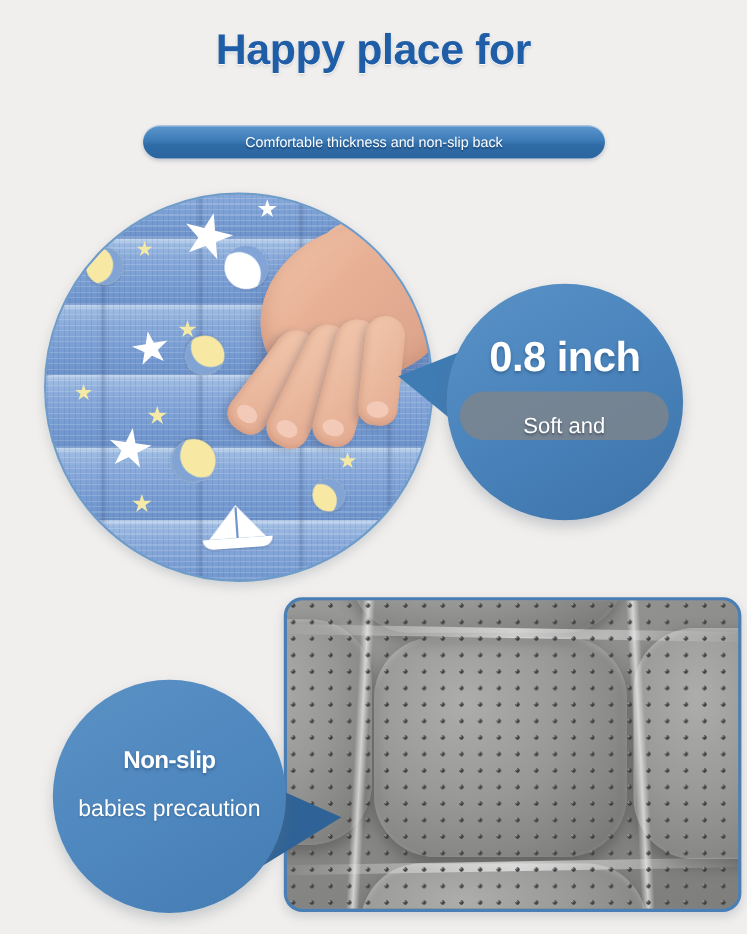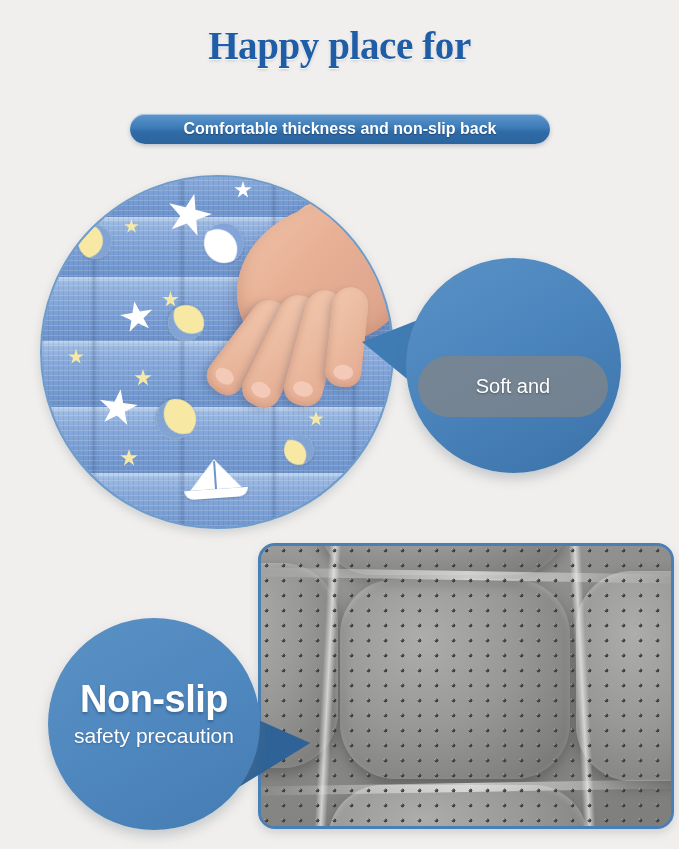--- a/index.html
+++ b/index.html
@@ -13,34 +13,33 @@
 
   
   .headline{
     position:absolute;left:0;top:24px;width:679px;
     text-align:center;
     font-size:39px;line-height:1.13;
     font-weight:bold;
     color:#1f5ea7;
     letter-spacing:-0.4px;
     text-shadow:0 1px 0 rgba(255,255,255,.9), 0 2px 3px rgba(120,130,145,.30);
-    font-family:Liberation Serif, serif;
   }
   .headline .l2{display:block;letter-spacing:-0.8px;}
 
   
   .subpill{
     position:absolute;left:130px;top:114px;width:420px;height:30px;
     border-radius:16px;
     background:linear-gradient(180deg,#5d96cd 0%,#3d7cb8 45%,#2f6ba6 60%,#2a659f 100%);
     box-shadow:0 2px 4px rgba(90,110,135,.35), inset 0 1px 0 rgba(255,255,255,.45);
     display:flex;align-items:center;justify-content:center;
   }
   .subpill span{
-    color:#ffffff;font-size:16px;font-weight:bold;
+    color:#ffffff;font-size:13px;font-weight:normal;
     text-shadow:0 1px 1px rgba(20,50,85,.55);
     white-space:nowrap;
   }
 
   
   .photo-circle{
     position:absolute;left:40px;top:175px;width:350px;height:350px;
     border-radius:50%;
     border:2px solid #6e9cc9;
     overflow:hidden;
@@ -117,23 +116,23 @@
     position:absolute;inset:0;border-radius:50%;
     background:linear-gradient(150deg,#5a92c6 0%,#4b85bd 45%,#3b72a8 100%);
     box-shadow:0 6px 12px rgba(95,110,130,.30);
   }
   .bub1 .big{
     position:absolute;left:0;right:0;top:46px;text-align:center;
     color:#fff;font-size:38px;font-weight:bold;letter-spacing:-0.5px;
     text-shadow:0 2px 3px rgba(25,60,100,.45);
   }
   .graypill{
-    position:absolute;left:12px;top:98px;width:190px;height:61px;
+    position:absolute;left:12px;top:98px;width:190px;height:44px;
     border-radius:31px;background:rgba(128,133,137,.80);
-    display:flex;flex-direction:column;align-items:center;justify-content:center;
+    display:flex;flex-direction:column;align-items:center;justify-content:flex-end;
   }
   .graypill span{
     color:#ffffff;font-size:20px;line-height:1.08;
     text-shadow:0 1px 2px rgba(40,45,55,.5);white-space:nowrap;
   }
 
   
   .photo-rect{
     position:absolute;left:258px;top:543px;width:410px;height:280px;
     border:3px solid #4a7fb5;border-radius:17px;overflow:hidden;
@@ -163,21 +162,21 @@
     border-top:20px solid transparent;border-bottom:58px solid transparent;
     transform:rotate(8deg);
   }
   .bub2 .disc{
     position:absolute;inset:0;border-radius:50%;
     background:linear-gradient(150deg,#5b91c4 0%,#4f88bf 50%,#447cb2 100%);
     box-shadow:0 6px 12px rgba(100,115,130,.30);
   }
   .bub2 .big{
     position:absolute;left:0;right:0;top:60px;text-align:center;
-    color:#fff;font-size:38px;font-weight:bold;letter-spacing:-0.5px;
+    color:#fff;font-size:22px;font-weight:bold;letter-spacing:-0.5px;
     text-shadow:0 2px 3px rgba(25,60,100,.45);
   }
   .bub2 .small{
     position:absolute;left:0;right:0;top:106px;text-align:center;
     color:#fff;font-size:21px;
     text-shadow:0 1px 2px rgba(25,60,100,.40);
   }
 </style>
 </head>
 <body>
@@ -244,20 +243,21 @@
         <span class="finger f4">
             <span class="nail" style="left:8px;top:78px;"></span>
           </span>
       </span>
     </div>
   </div>
 
   <div class="bub1">
     <span class="tail"></span>
     <span class="disc"></span>
+    <div class="big">0.8 inch</div>
     <div class="graypill">
       <span>Soft and</span>
     </div>
   </div>
 
   <div class="photo-rect">
     <div class="grayquilt">
       <span class="gpuff" style="left:82px;top:36px;width:230px;height:200px;"></span>
       <span class="gpuff" style="left:-70px;top:20px;width:150px;height:205px;"></span>
       <span class="gpuff" style="left:318px;top:28px;width:160px;height:210px;"></span>
@@ -269,16 +269,16 @@
       <span class="gseam" style="left:-10px;top:240px;width:440px;height:9px;transform:rotate(-1deg);"></span>
       <span class="dots"></span>
       <span class="dots2"></span>
     </div>
   </div>
 
   <div class="bub2">
     <span class="tail"></span>
     <span class="disc"></span>
     <div class="big">Non-slip</div>
-    <div class="small">safety precaution</div>
+    <div class="small">babies precaution</div>
   </div>
 
 </div>
 
 </body></html>

